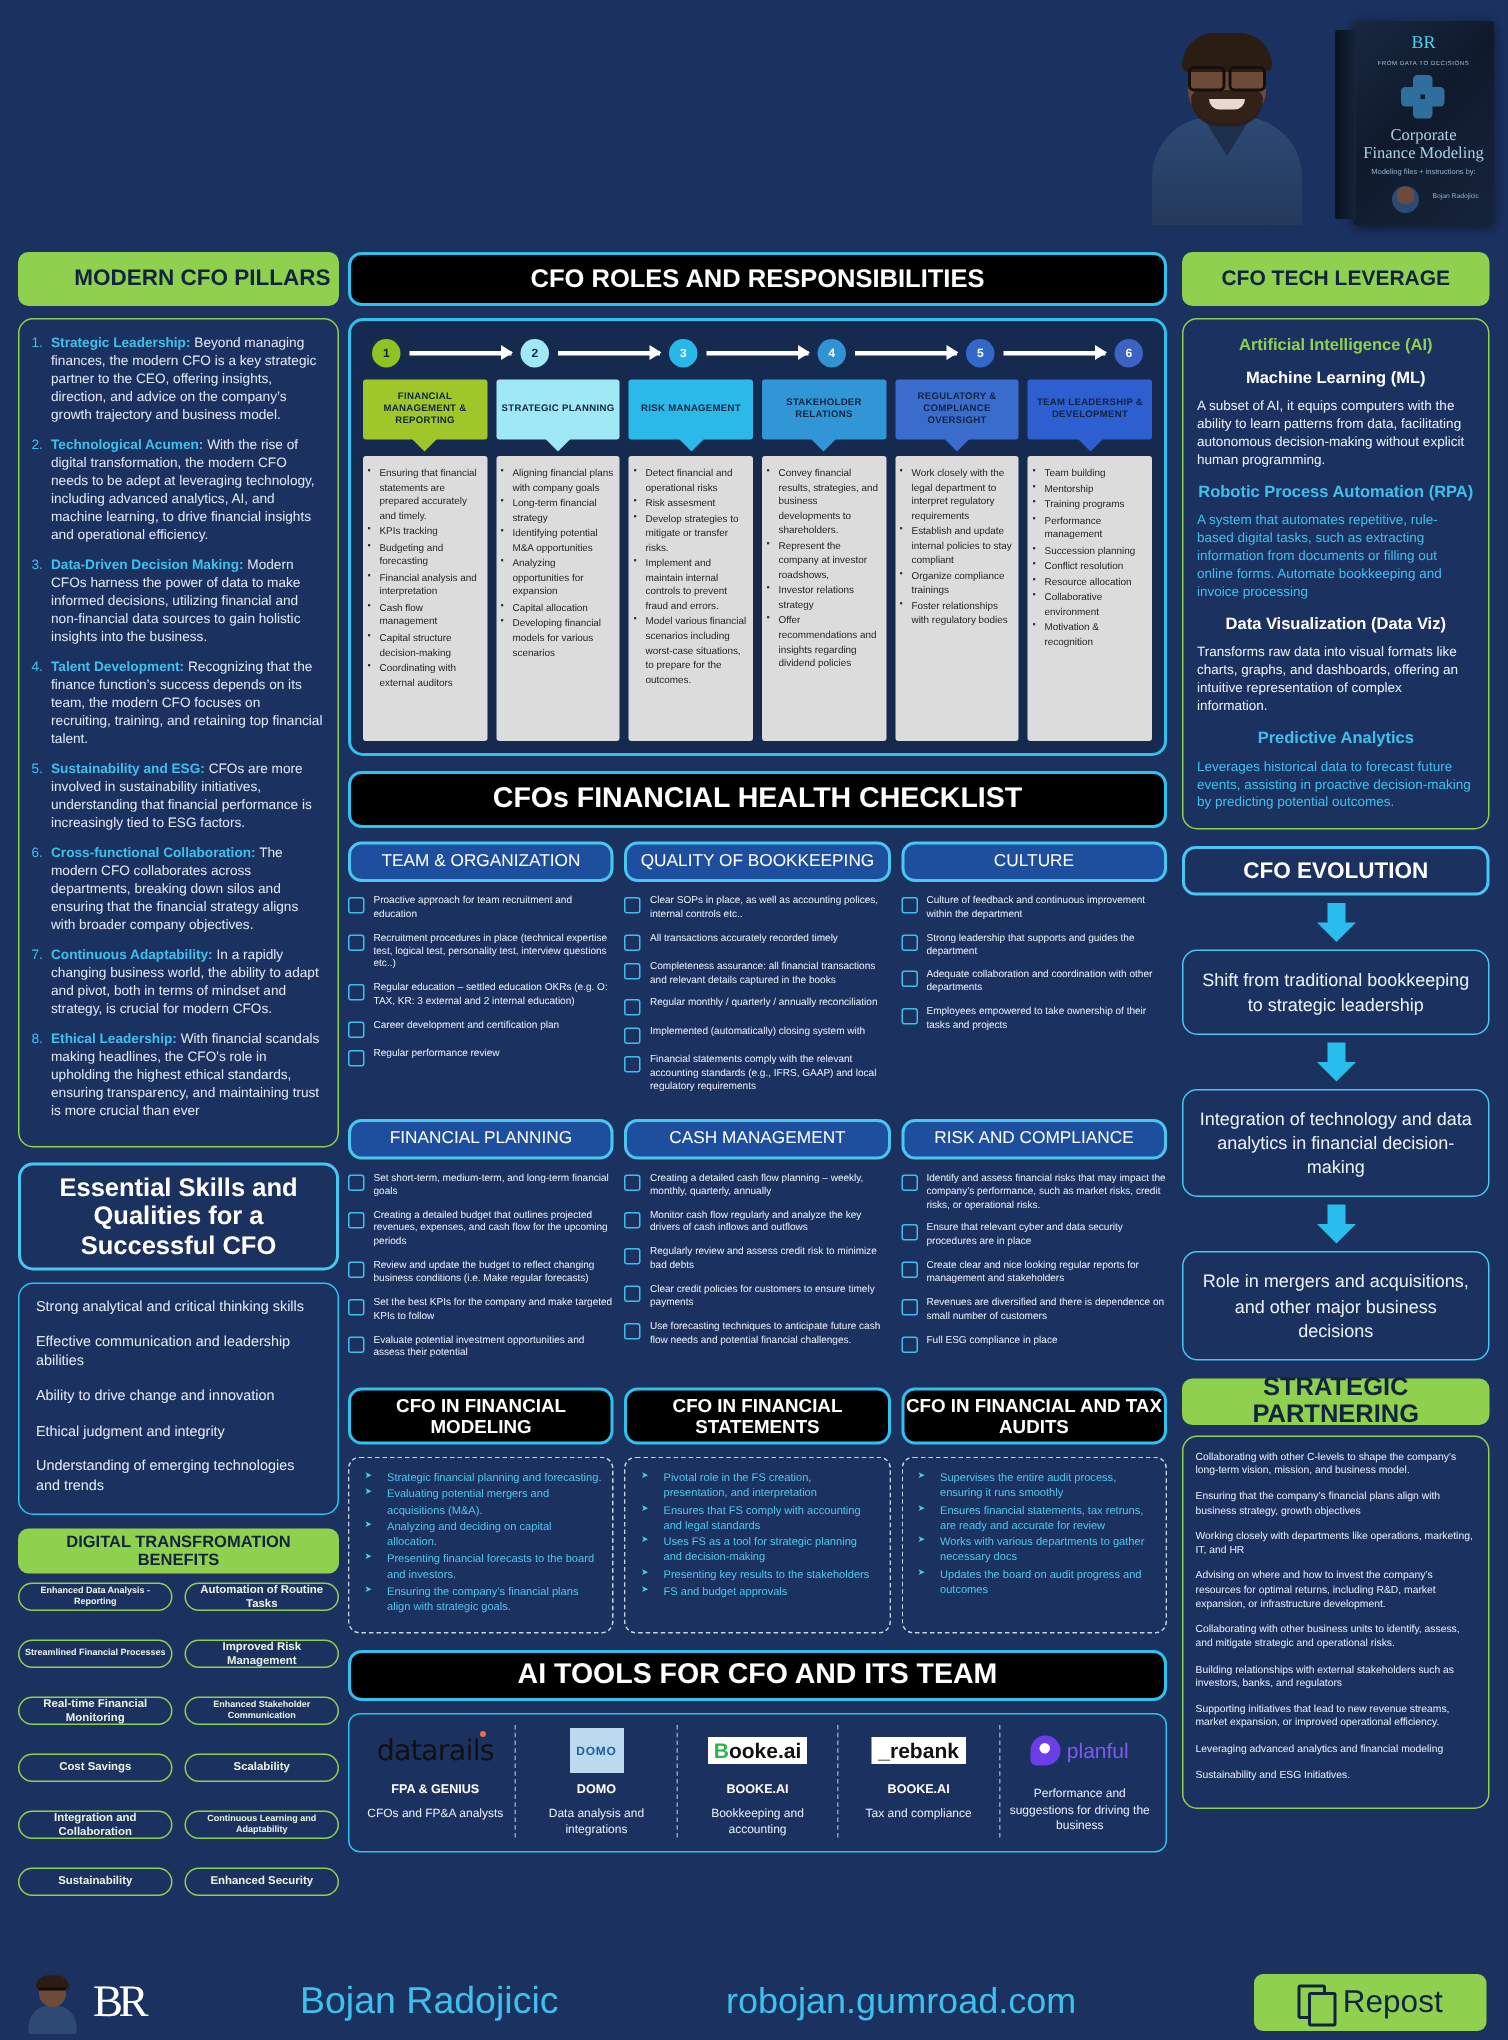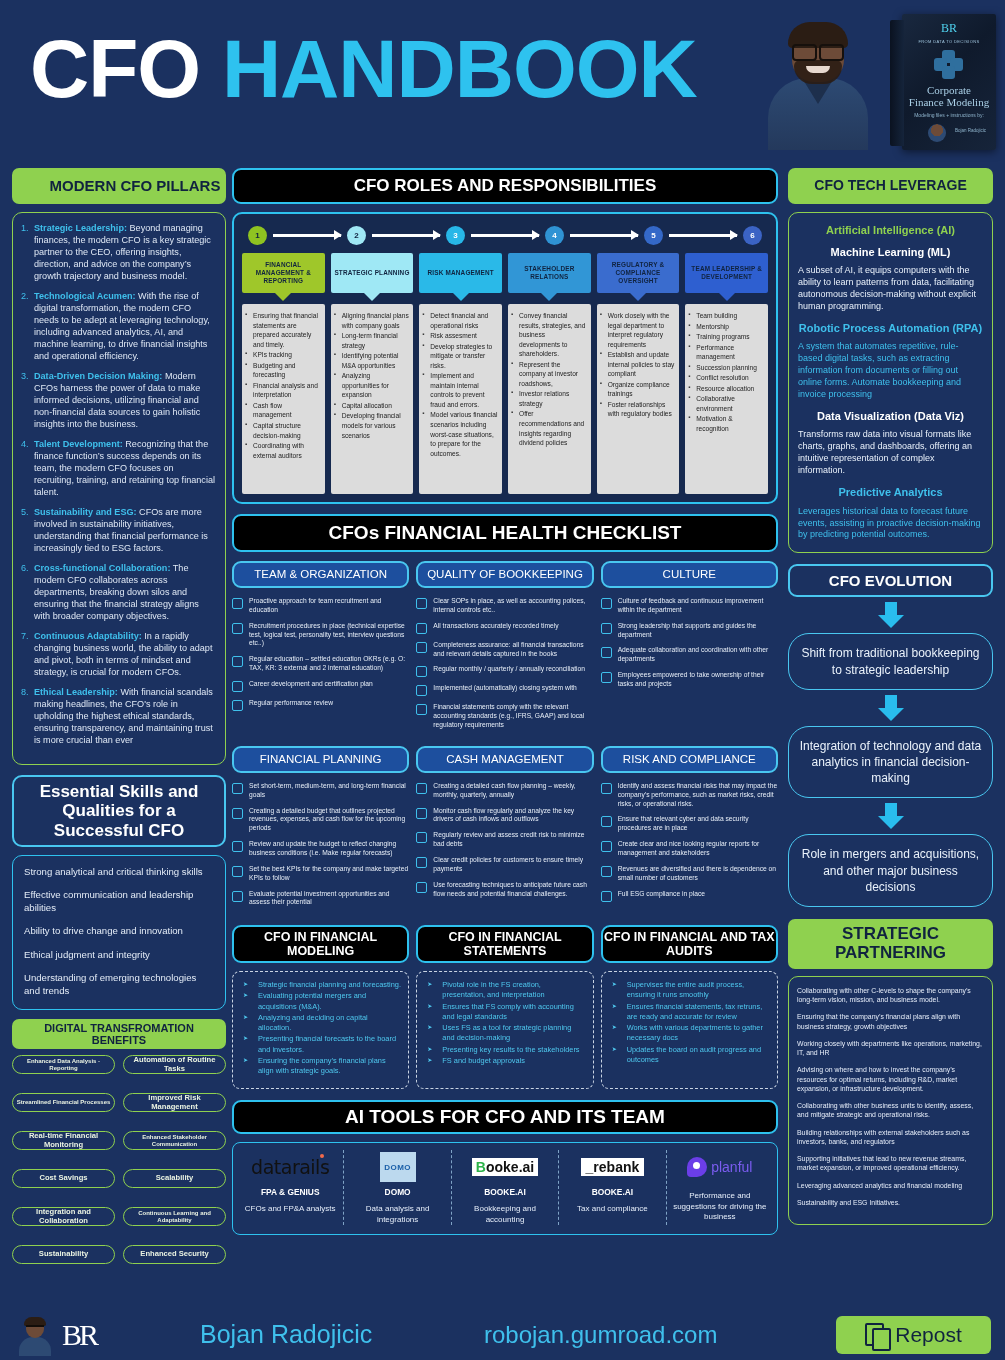--- a/index.html
+++ b/index.html
@@ -159,23 +159,23 @@
   .tech-h { text-align:center; font-size:11px; font-weight:bold; margin:9px 0 6px; line-height:1.2;}
   .tech-h:first-child { margin-top:2px; }
   .tech-p { font-size:9px; line-height:1.33; }
   #evo-hdr { margin-top:11px; height:33px; font-size:15px; background:#1b3160;
       border:2px solid #49c7f0; border-radius:9px; display:flex; align-items:center;
       justify-content:center; font-weight:bold; }
   .down-arrow { width:26px; height:26px; margin:5px auto; position:relative; }
   .down-arrow:before { content:""; position:absolute; left:7px; top:0; width:12px; height:14px; background:#29bdee;}
   .down-arrow:after { content:""; position:absolute; left:0; top:13px; border-left:13px solid transparent;
       border-right:13px solid transparent; border-top:13px solid #29bdee;}
-  .evo-box { border:1.8px solid #49c7f0; border-radius:21px; background:#1b3160;
+  .evo-box { border:1.8px solid #49c7f0; border-radius:10px; background:#1b3160;
       padding:11px 8px; text-align:center; font-size:12px; line-height:1.35; color:#eaf2fb; }
-  #sp-hdr { margin-top:12px; height:50px; font-size:17px; }
+  #sp-hdr { margin-top:12px; height:31px; font-size:17px; }
   #sp-box { margin-top:7px; padding:9px 8px; }
   .sp-item { font-size:6.9px; line-height:1.34; color:#e7eefa; margin-bottom:8px; }
 
   
   #footer { position:absolute; left:0; bottom:0; width:1005px; height:50px; }
   .f-photo { position:absolute; left:18px; top:6px; width:34px; height:40px; overflow:hidden;}
   .f-photo .h { position:absolute; left:8px; top:3px; width:18px; height:19px; background:#6d4b38; border-radius:9px;}
   .f-photo .hr{ position:absolute; left:6px; top:1px; width:22px; height:9px; background:#2b1d14; border-radius:11px 11px 2px 2px;}
   .f-photo .g { position:absolute; left:8px; top:9px; width:18px; height:5px; border-top:2px solid #120d09;}
   .f-photo .b { position:absolute; left:1px; top:21px; width:32px; height:22px; background:#2d4a73; border-radius:14px 14px 0 0;}
@@ -189,24 +189,20 @@
   .rp-icon { width:23px; height:25px; position:relative; }
   .rp-icon:before { content:""; position:absolute; left:0; top:0; width:15px; height:19px;
       border:2px solid #10233f; border-radius:2px; }
   .rp-icon:after { content:""; position:absolute; left:7px; top:5px; width:15px; height:19px;
       border:2px solid #10233f; border-radius:2px; background:#8fd14f;}
 </style>
 </head>
 <body>
 
 <div id="header">
-  <div id="title">
-    <span class="w1">CFO</span>
-    <span class="w2">HANDBOOK</span>
-  </div>
   <div id="hero">
     <div class="photo">
       <div class="ph-body"></div>
         <div class="ph-collar"></div>
       <div class="ph-head"></div>
         <div class="ph-beard"></div>
         <div class="ph-mouth"></div>
       <div class="ph-hair"></div>
         <div class="ph-glass"></div>
     </div>

